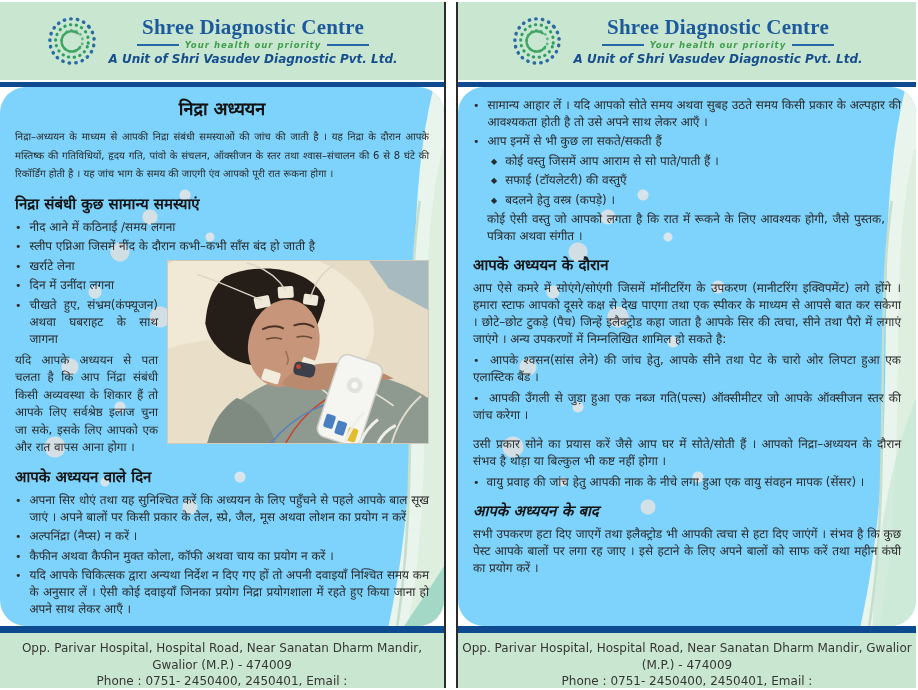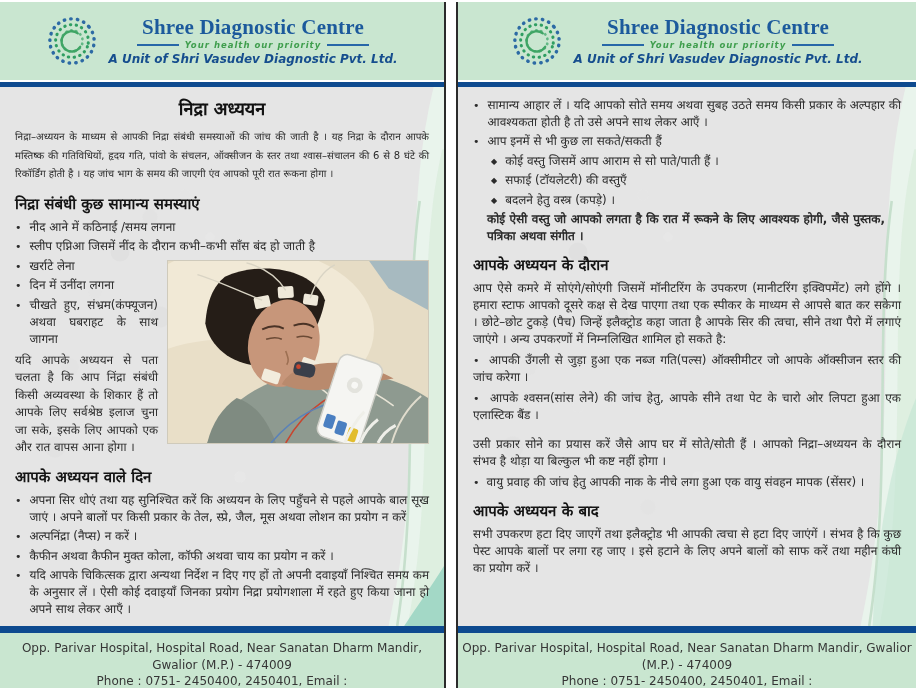--- a/index.html
+++ b/index.html
@@ -18,21 +18,21 @@
   .brand-title { font-family:"Liberation Serif", serif; font-weight:bold; font-size:21px; color:#1c5a9c; letter-spacing:.2px; line-height:1.05; }
   .tagline-row { display:flex; align-items:center; justify-content:center; gap:6px; margin-top:2px; }
   .tagline-row .rule { width:42px; height:2px; background:#2767a8; }
   .tagline { color:#3f9e4d; font-size:8.5px; font-weight:bold; font-style:italic; letter-spacing:1px; }
   .unit-line { margin-top:2px; color:#164e8e; font-size:12px; font-weight:bold; font-style:italic; }
 
   .bar { height:7px; background:#0d4a8f; }
   .bar-top { border-top:2px solid #ffffff; }
 
   
-  .page-body { flex:1; background:#e5e5e5; position:relative; overflow:hidden; padding:7px 15px 4px 15px; }
+  .page-body { flex:1; background:#7dd3fc; position:relative; overflow:hidden; padding:7px 15px 4px 15px;border-radius:26px; }
   .page-body::before { content:""; position:absolute; inset:0; pointer-events:none; opacity:.85;
     background-image:
       radial-gradient(circle at 150px 130px, #e2e2e2 7px, transparent 8px),
       radial-gradient(circle at 185px 108px, #e6e6e6 5px, transparent 6px),
       radial-gradient(circle at 120px 165px, #e0e0e0 9px, transparent 10px),
       radial-gradient(circle at 210px 150px, #e8e8e8 4px, transparent 5px),
       radial-gradient(circle at 95px 205px, #e4e4e4 6px, transparent 7px),
       radial-gradient(circle at 160px 230px, #e1e1e1 10px, transparent 11px),
       radial-gradient(circle at 215px 255px, #e7e7e7 5px, transparent 6px),
       radial-gradient(circle at 70px 280px, #e3e3e3 8px, transparent 9px),
@@ -52,21 +52,21 @@
   
   .doc-title { text-align:center; font-size:18px; font-weight:bold; color:#121212; margin:2px 0 8px 0; }
   .para { font-size:10px; line-height:18.5px; color:#2b2b2b; text-align:justify; font-weight:500; }
   .h2 { font-size:15px; font-weight:bold; color:#141414; margin:10px 0 5px 0; line-height:20px; }
   ul.blist { list-style:none; }
   .li { display:flex; gap:8px; font-size:11.9px; line-height:17px; color:#2b2b2b; margin:2.5px 0; font-weight:500; }
   .li .m { flex:0 0 auto; font-size:11px; line-height:17px; }
   .li .t { flex:1; text-align:justify; }
   .sub .li { margin-left:18px; }
   .sub .m { font-size:8px; }
-  .note-line { font-size:11.9px; line-height:17px; color:#2b2b2b; margin:2px 16px 2px 14px; text-align:justify; font-weight:700; }
+  .note-line { font-size:11.9px; line-height:17px; color:#2b2b2b; margin:2px 16px 2px 14px; text-align:justify; font-weight:400; }
   .flat { font-size:11.9px; line-height:17px; color:#2b2b2b; text-align:justify; margin:4px 0; font-weight:500; }
   .flat .m { font-size:11px; }
 
   
   .photo { float:right; width:262px; height:184px; margin:2px 0 6px 9px; border:1px solid #cfcabb; }
   .photo svg { width:100%; height:100%; display:block; }
   .wrap-section .para { font-size:11.8px; line-height:17.5px; }
   .clearer { clear:both; }
 </style>
 </head>
@@ -257,26 +257,26 @@
             </li>
           <li class="li">
               <span class="m">◆</span>
               <span class="t">बदलने हेतु वस्त्र (कपड़े) ।</span>
             </li>
         </ul>
         <p class="note-line">कोई ऐसी वस्तु जो आपको लगता है कि रात में रूकने के लिए आवश्यक होगी, जैसे पुस्तक, पत्रिका अथवा संगीत ।</p>
 
         <div class="h2">आपके अध्ययन के दौरान</div>
         <p class="flat">आप ऐसे कमरे में सोएंगे/सोएंगी जिसमें मॉनीटरिंग के उपकरण (मानीटरिंग इक्विपमेंट) लगे होंगे । हमारा स्टाफ आपको दूसरे कक्ष से देख पाएगा तथा एक स्पीकर के माध्यम से आपसे बात कर सकेगा । छोटे–छोट टुकड़े (पैच) जिन्हें इलैक्ट्रोड कहा जाता है आपके सिर की त्वचा, सीने तथा पैरो में लगाएं जाएंगे । अन्य उपकरणों में निम्नलिखित शामिल हो सकते है:</p>
+        <p class="flat"><span class="m">•&nbsp;&nbsp;</span><span>आपके श्वसन(सांस लेने) की जांच हेतु, आपके सीने तथा पेट के चारो ओर लिपटा हुआ एक एलास्टिक बैंड ।</span></p>
         <p class="flat"><span class="m">•&nbsp;&nbsp;</span><span>आपकी उँगली से जुड़ा हुआ एक नब्ज गति(पल्स) ऑक्सीमीटर जो आपके ऑक्सीजन स्तर की जांच करेगा ।</span></p>
-        <p class="flat"><span class="m">•&nbsp;&nbsp;</span><span>आपके श्वसन(सांस लेने) की जांच हेतु, आपके सीने तथा पेट के चारो ओर लिपटा हुआ एक एलास्टिक बैंड ।</span></p>
         <p class="flat" style="margin-top:12px;">उसी प्रकार सोने का प्रयास करें जैसे आप घर में सोते/सोती हैं । आपको निद्रा–अध्ययन के दौरान संभव है थोड़ा या बिल्कुल भी कष्ट नहीं होगा ।</p>
         <p class="flat"><span class="m">•&nbsp;&nbsp;</span><span>वायु प्रवाह की जांच हेतु आपकी नाक के नीचे लगा हुआ एक वायु संवहन मापक (सेंसर) ।</span></p>
 
-        <div class="h2" style="">आपके अध्ययन के बाद</div>
+        <div class="h2" style="font-style:italic;">आपके अध्ययन के बाद</div>
         <p class="flat">सभी उपकरण हटा दिए जाएगें तथा इलैक्ट्रोड भी आपकी त्वचा से हटा दिए जाएंगें । संभव है कि कुछ पेस्ट आपके बालों पर लगा रह जाए । इसे हटाने के लिए अपने बालों को साफ करें तथा महीन कंघी का प्रयोग करें ।</p>
 
       </div>
     </div>
 
     <div class="bar"></div>
     <div class="page-footer">
       <div>Opp. Parivar Hospital, Hospital Road, Near Sanatan Dharm Mandir,  Gwalior (M.P.) - 474009</div>
       <div>Phone : 0751- 2450400, 2450401, Email : vasudevdiagnostic2017@gmail.com</div>
 

